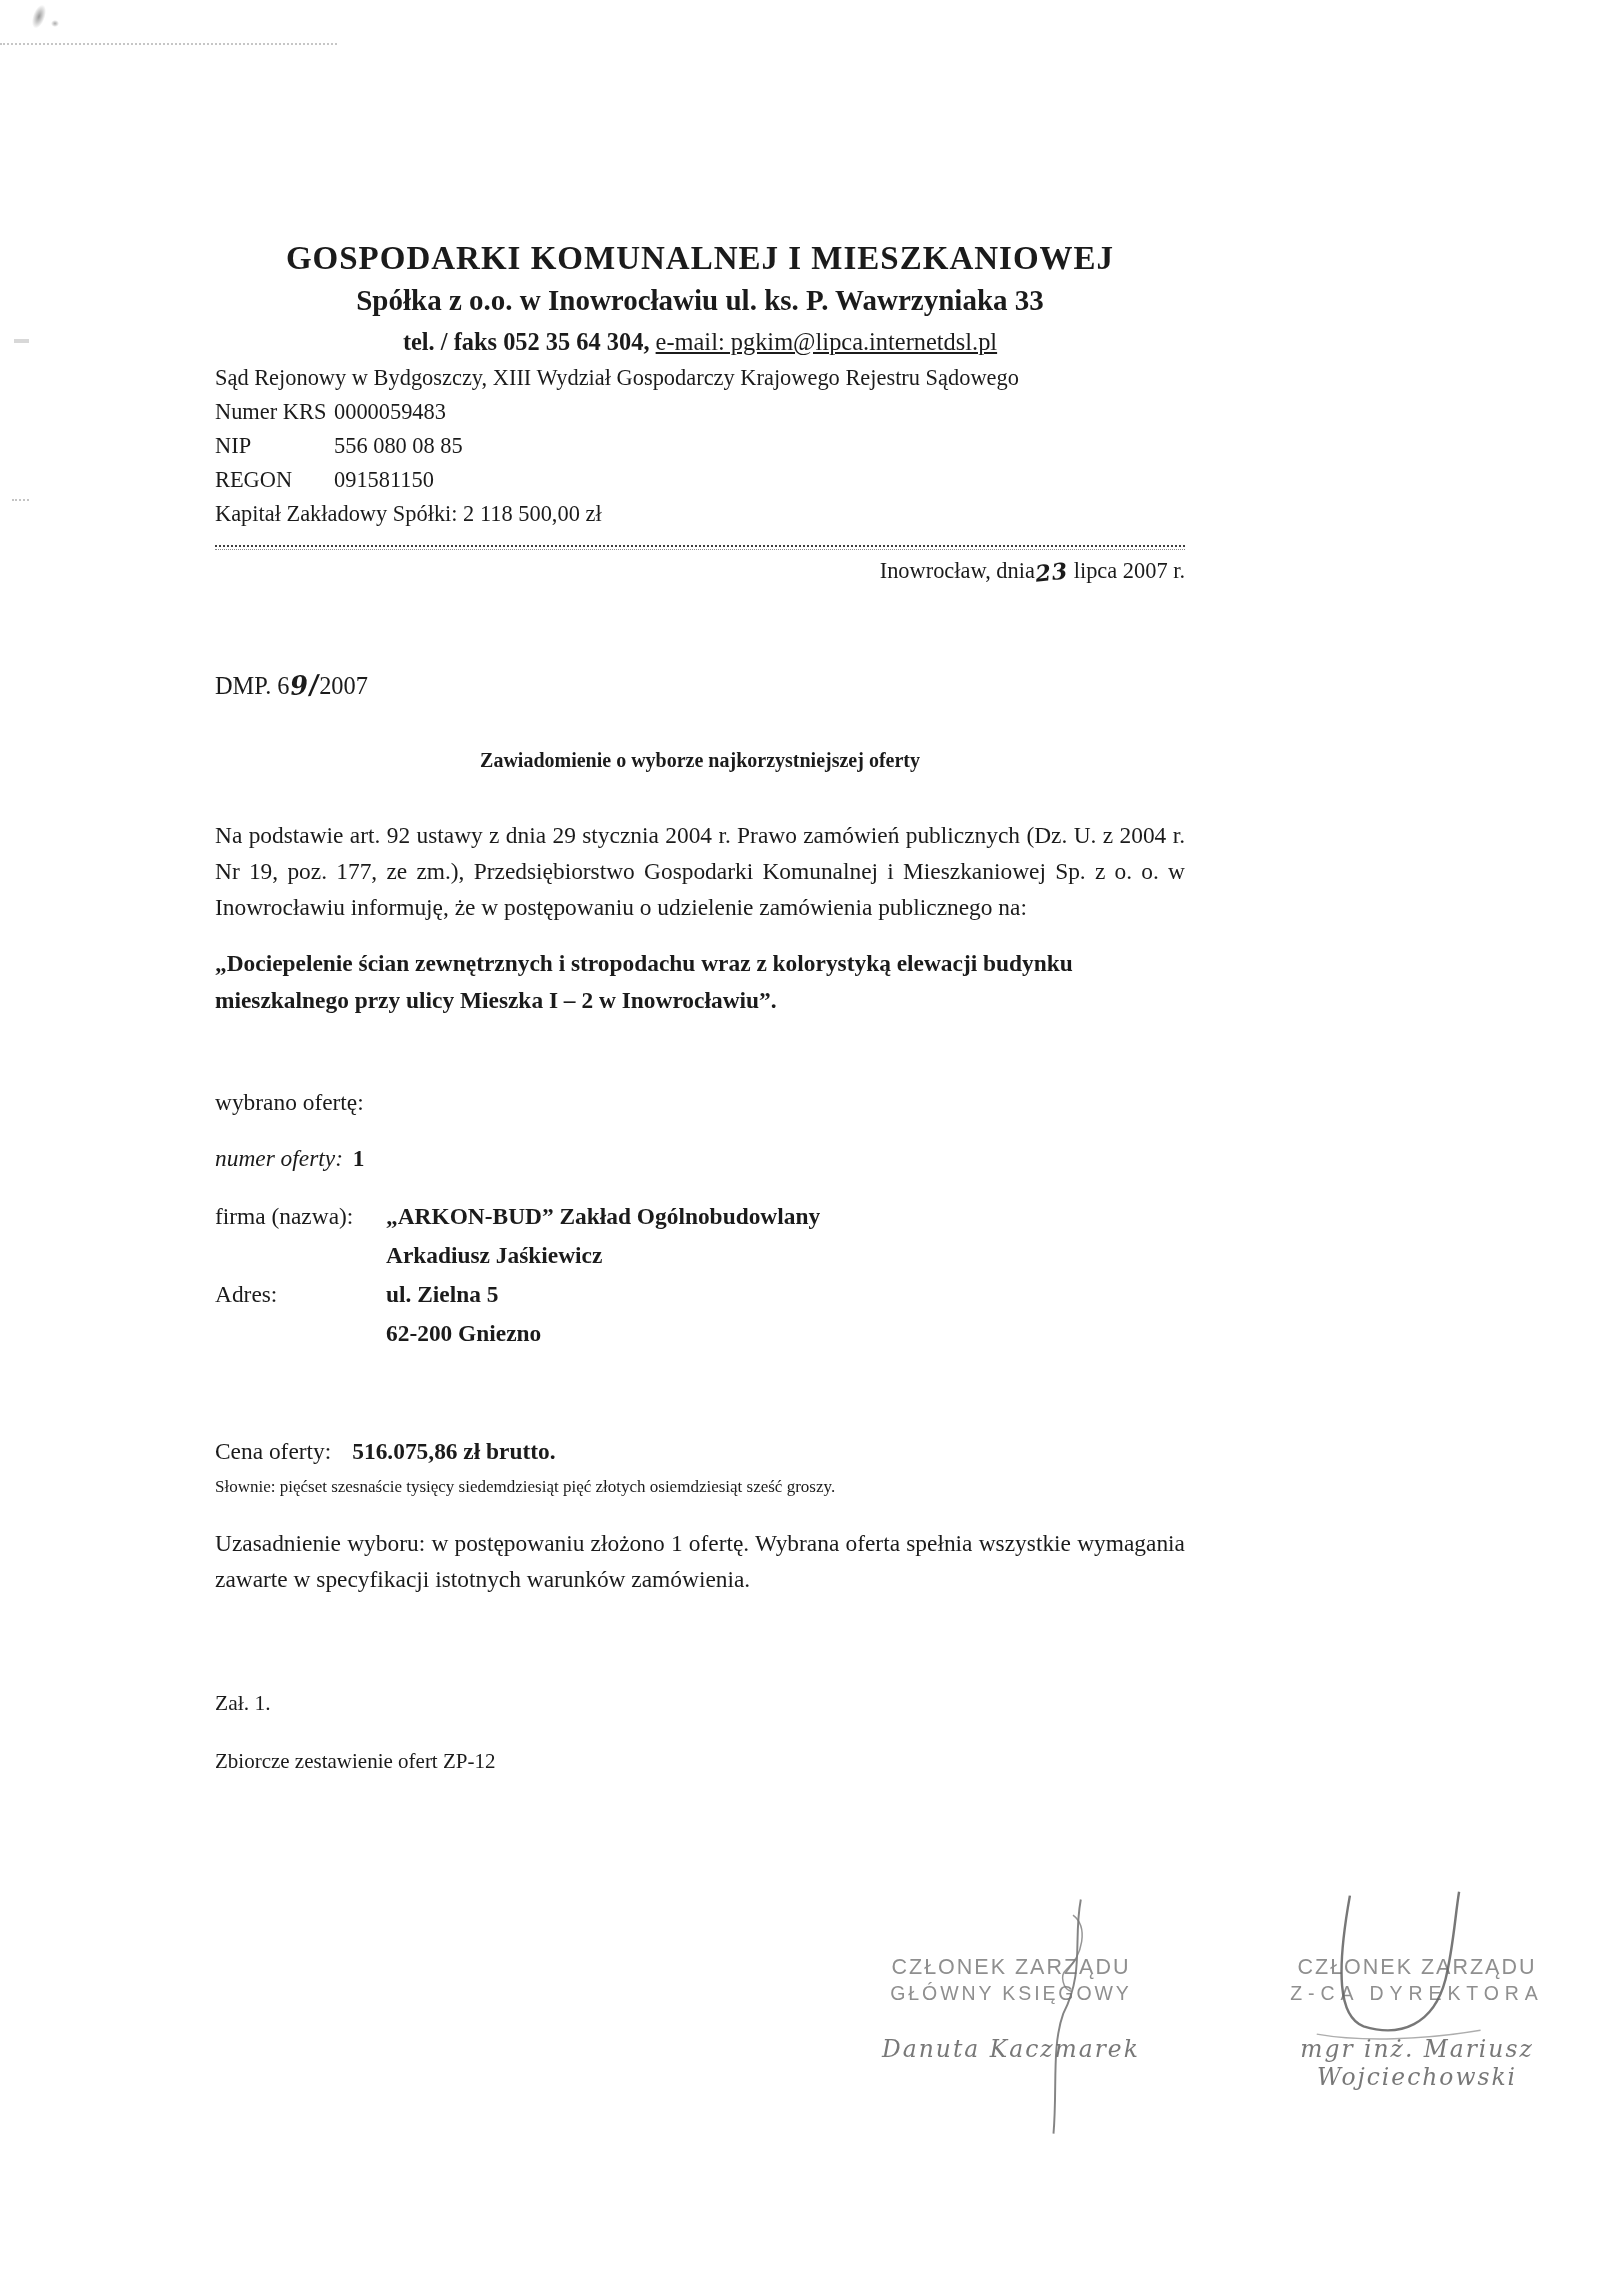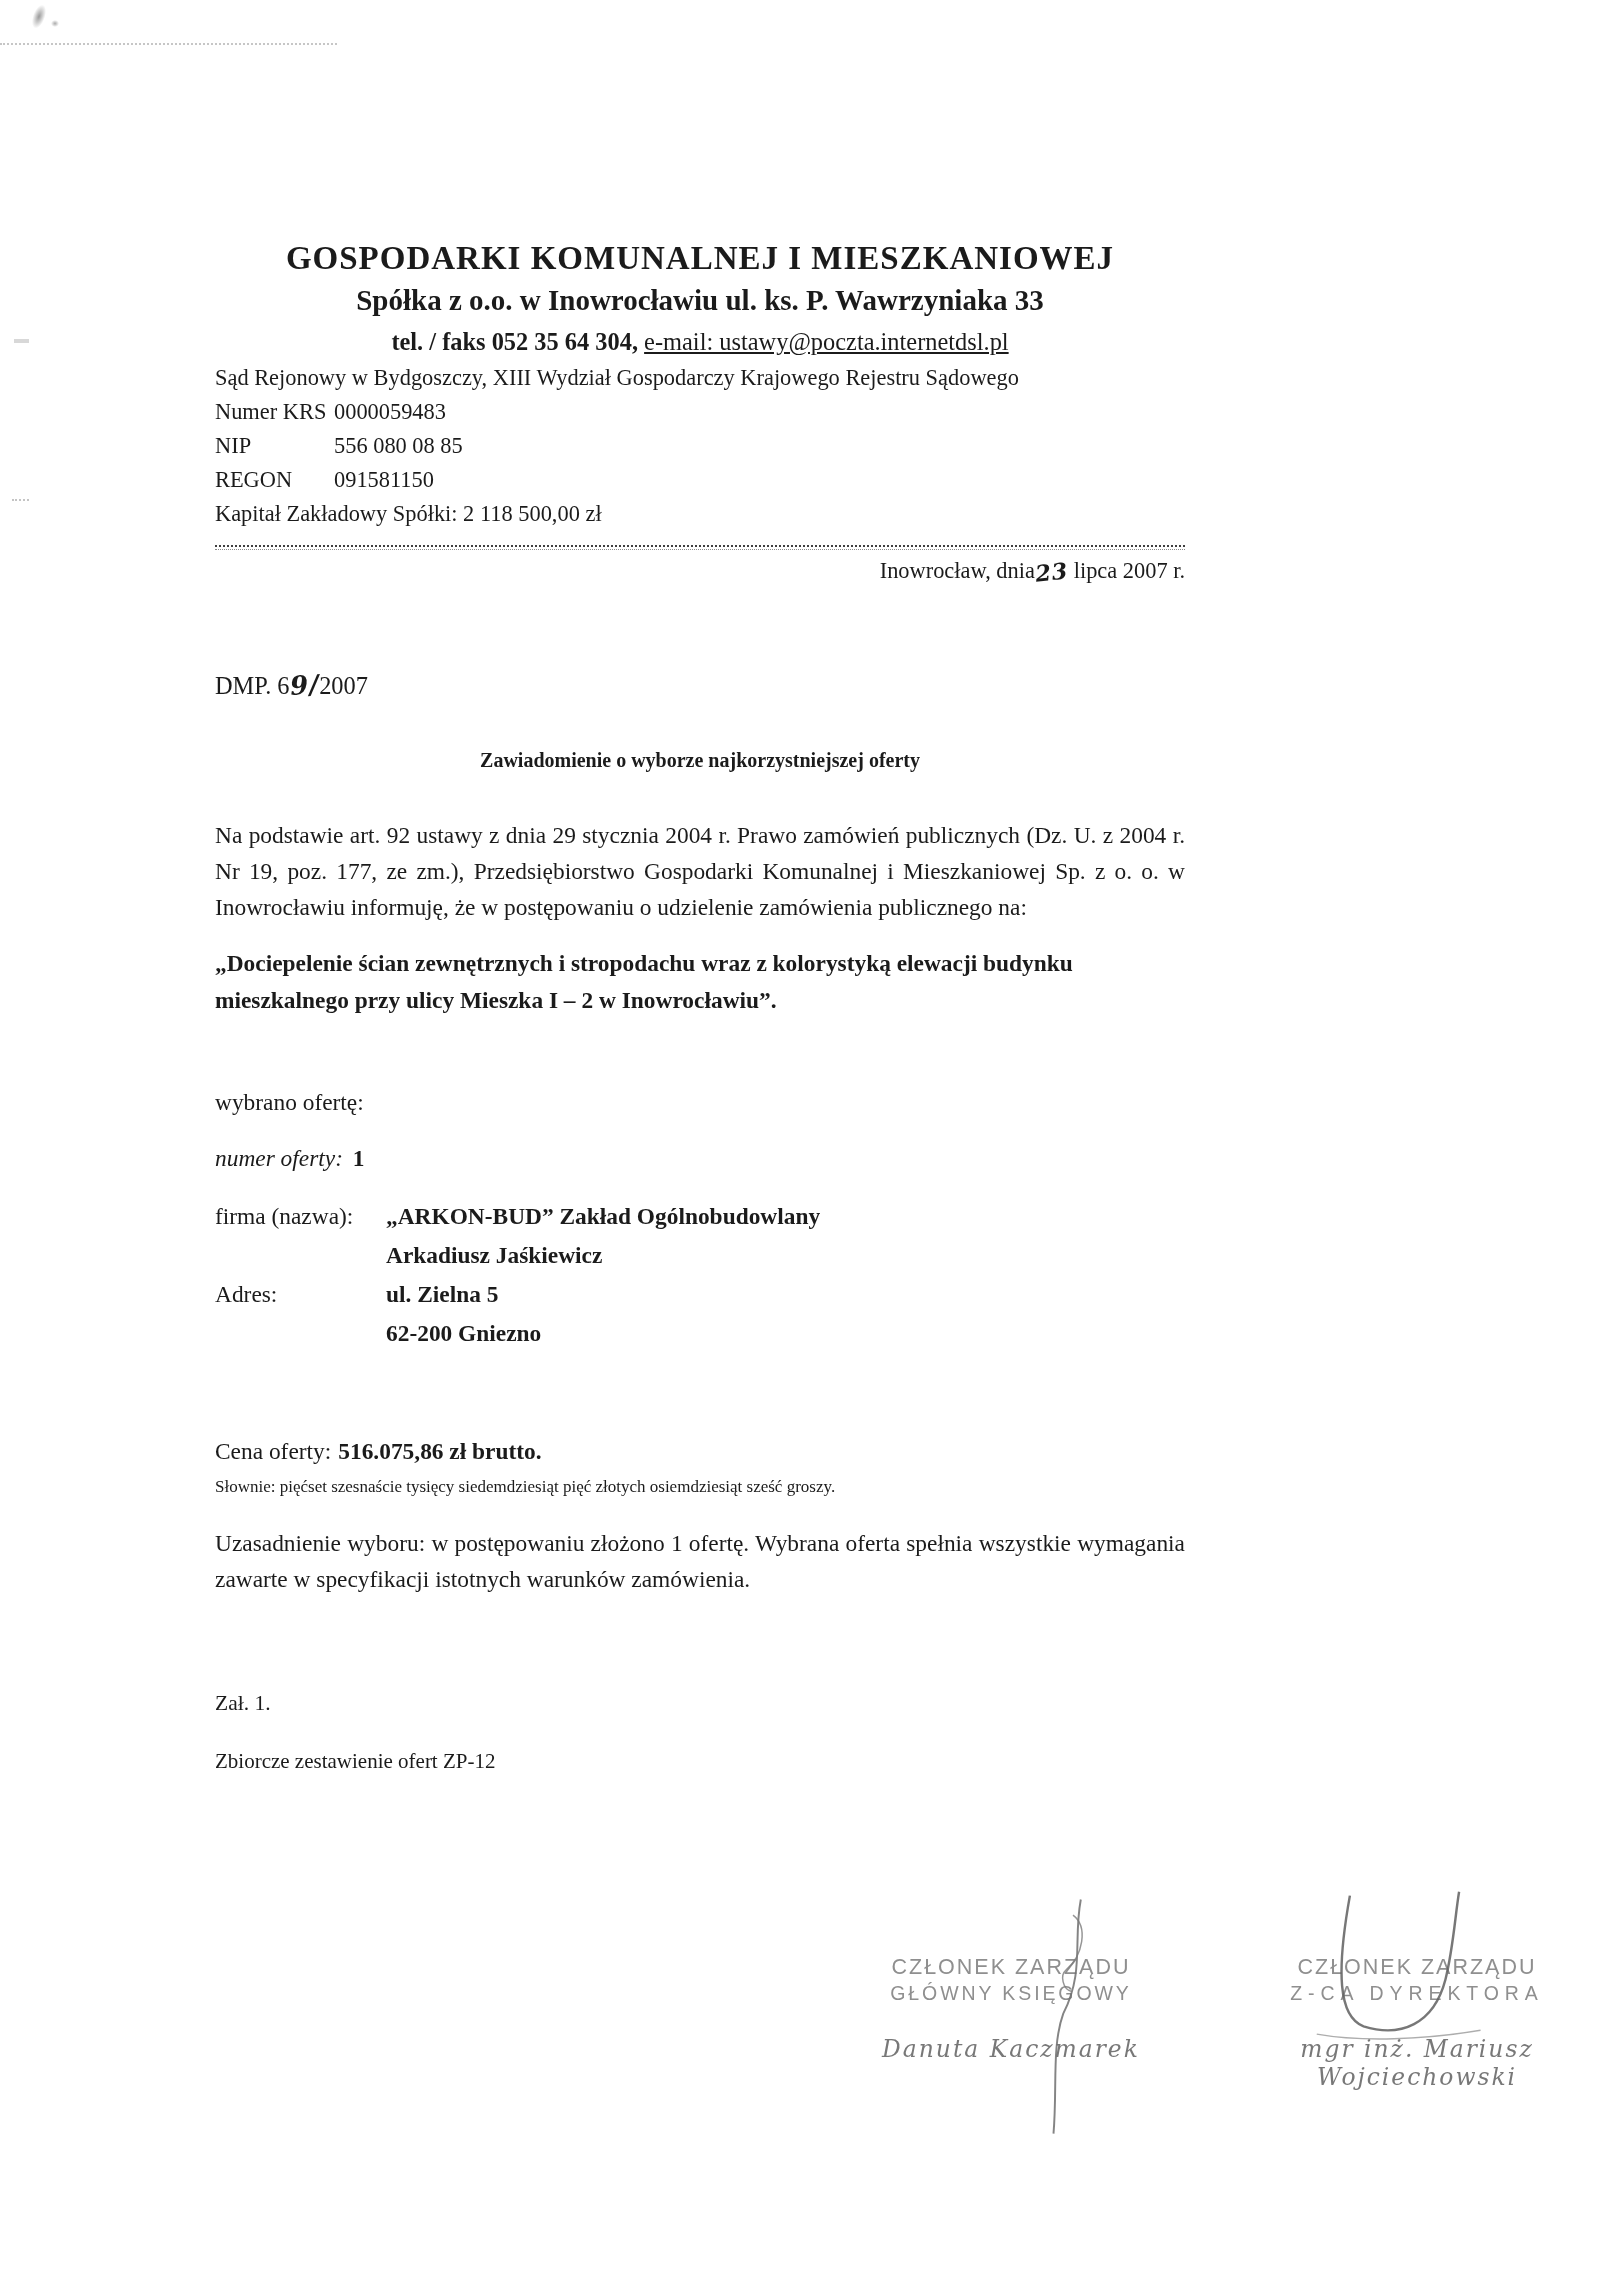--- a/index.html
+++ b/index.html
@@ -48,21 +48,21 @@
   .chosen{margin:70px 0 0 0;font-size:23.4px;}
   .offer-num{margin:29px 0 0 0;font-size:23.4px;}
   .offer-num .it{font-style:italic;}
   .offer-num b{margin-left:9.8px;}
 
   .firm-block{margin-top:25px;font-size:23.4px;line-height:39px;}
   .firm-row .lbl2{display:inline-block;width:171px;}
   .firm-row b{font-weight:bold;}
 
   .price{margin:80px 0 0 0;font-size:23.4px;line-height:36px;}
-  .price b{margin-left:7px;}
+  .price b{margin-left:21px;}
   .words{margin:0;font-size:17px;line-height:36px;}
   .just{margin:20px 0 0 0;font-size:23.4px;line-height:36px;text-align:justify;}
 
   .attach{margin:94px 0 0 0;font-size:21.5px;}
   .attach-desc{margin:33px 0 4px 0;font-size:21px;}
 
   
   .stamp{position:absolute;font-family:"Liberation Sans", sans-serif;color:#8f8f8f;text-align:center;}
   .stamp-left{left:847px;top:1954px;width:328px;}
   .stamp-right{left:1227px;top:1954px;width:380px;}
@@ -83,21 +83,21 @@
   <div class="speck-c"></div>
   <div class="speck-d"></div>
 
   <div class="content">
 
     <header class="letterhead">
       <div class="lh-1">GOSPODARKI  KOMUNALNEJ  I  MIESZKANIOWEJ</div>
       <div class="lh-2">Spółka  z o.o. w Inowrocławiu ul. ks. P. Wawrzyniaka 33</div>
       <div class="lh-3">
         <span class="tel">tel. / faks 052 35 64 304,</span>
-        <span class="email">e-mail: ustawy@poczta.internetdsl.pl</span>
+        <span class="email">e-mail: pgkim@lipca.internetdsl.pl</span>
       </div>
       <div class="reginfo">
         <div>Sąd Rejonowy w Bydgoszczy, XIII Wydział Gospodarczy Krajowego Rejestru Sądowego</div>
         <div>
           <span class="lbl">Numer KRS</span><span>0000059483</span>
         </div>
         <div>
           <span class="lbl">NIP</span><span>556 080 08 85</span>
         </div>
         <div>

